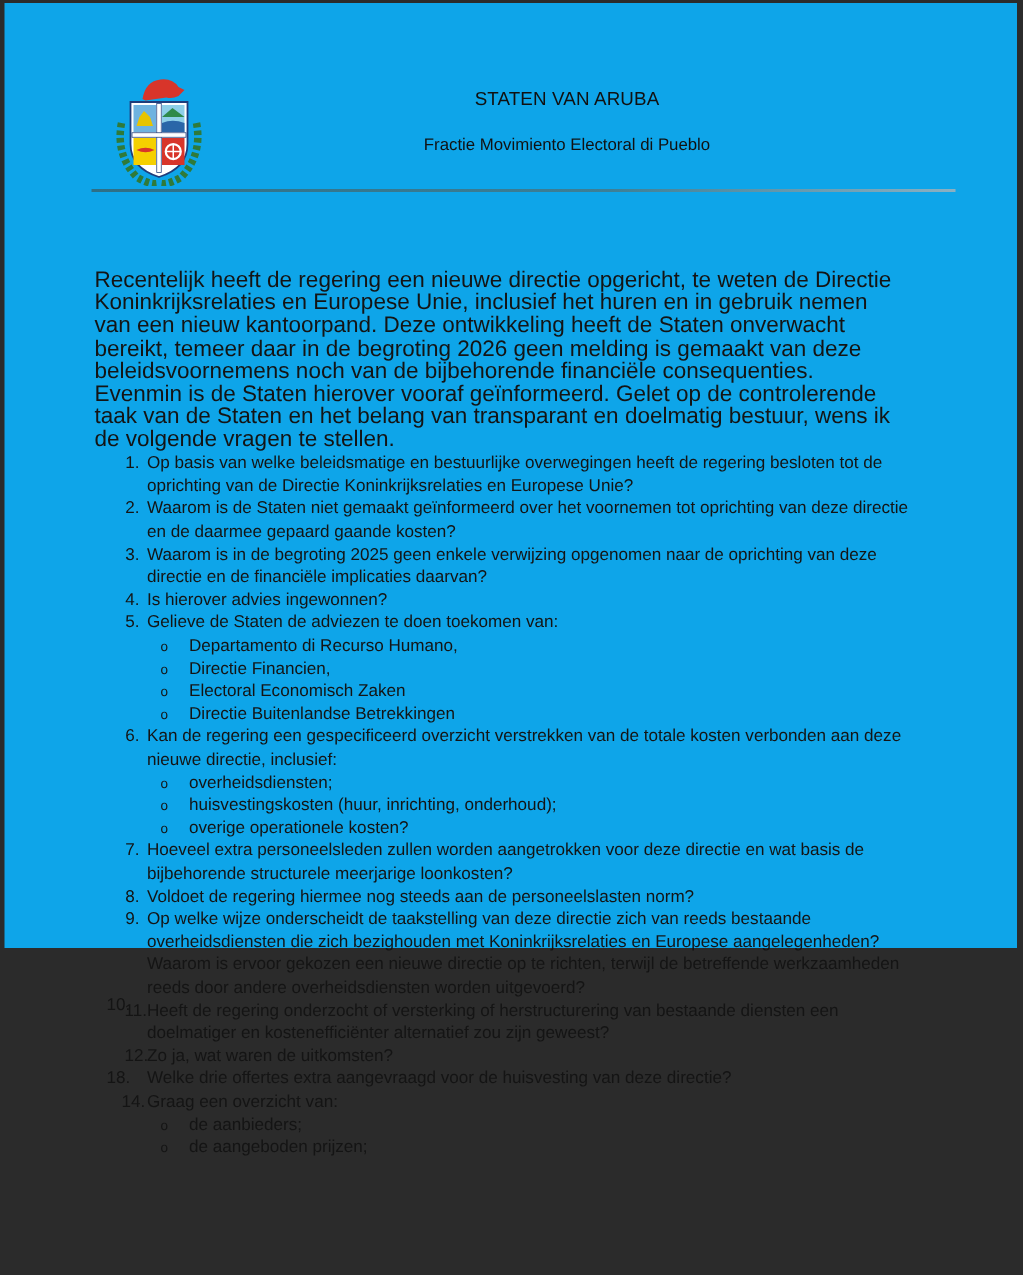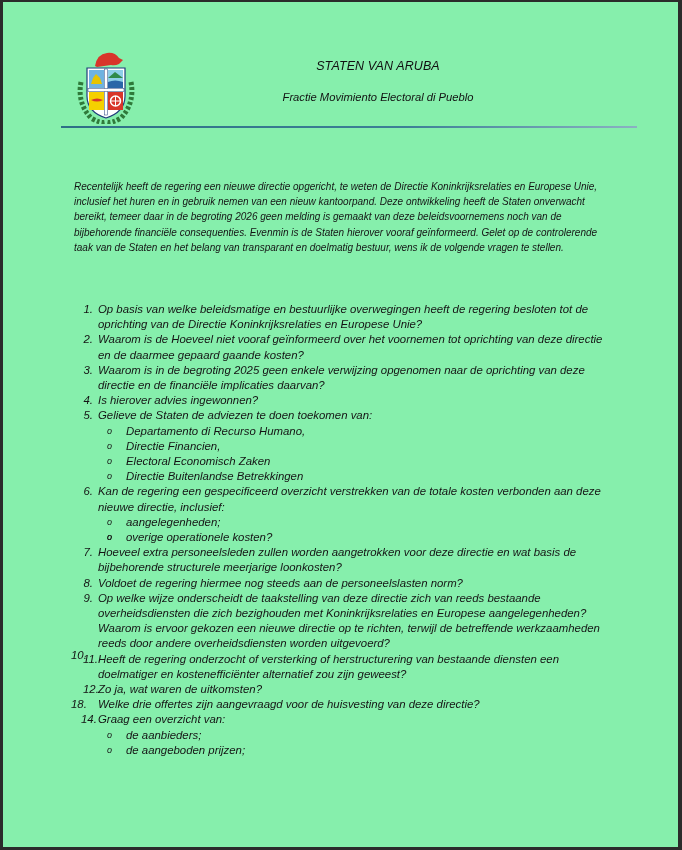--- a/index.html
+++ b/index.html
@@ -2,41 +2,40 @@
 <html><head>
 <meta charset="utf-8">
 <style>
   html, body { margin:0; padding:0; }
   body {
     width:682px; height:850px; overflow:hidden;
     background:#2b2b2b;
     font-family:"Liberation Sans", sans-serif;
   }
   .page {
-    position:absolute; left:3px; top:2px; width:675px; height:845px;
-    background:#86efac;
-    font-style:italic;
+    position:absolute; left:3px; top:2px; width:675px; height:630px;
+    background:#0ea5e9;
   }
   .crest { position:absolute; left:72px; top:46px; width:62px; height:76px; }
   .hdr-title {
     position:absolute; left:0; width:762px; top:57px; text-align:center;
     font-size:12.5px; color:#111; letter-spacing:0.1px;
   }
   .hdr-title { left:-5px; width:760px; }
   .hdr-sub {
     position:absolute; left:-5px; width:760px; top:89px; text-align:center;
     font-size:11.2px; color:#111;
   }
   .rule {
     position:absolute; left:58px; top:124px; width:576px; height:2px;
     background:linear-gradient(to right,#2e6f86,#3d7f96 60%,#8bb0c2);
   }
   .body-text {
-    position:absolute; left:71px; top:177px; width:540px;
-    font-size:10px; line-height:15.2px; color:#141414;
+    position:absolute; left:60px; top:177px; width:540px;
+    font-size:15px; line-height:15.2px; color:#141414;
   }
   .qlist {
     position:absolute; left:68px; top:300px; width:545px;
     font-size:11.4px; line-height:15.2px; color:#141414;
     margin:0; padding:0; list-style:none;
   }
   .q { position:relative; padding-left:27px; }
   .q .num { position:absolute; left:20px; transform:translateX(-100%); }
   .q .num { left:0; transform:none; width:25px; text-align:right; }
   .sub { list-style:none; margin:0; padding:0; }
@@ -78,21 +77,21 @@
 
   <p class="body-text" style="margin:0">Recentelijk heeft de regering een nieuwe directie opgericht, te weten de Directie Koninkrijksrelaties en Europese Unie, inclusief het huren en in gebruik nemen van een nieuw kantoorpand. Deze ontwikkeling heeft de Staten onverwacht bereikt, temeer daar in de begroting 2026 geen melding is gemaakt van deze beleidsvoornemens noch van de bijbehorende financiële consequenties. Evenmin is de Staten hierover vooraf geïnformeerd. Gelet op de controlerende taak van de Staten en het belang van transparant en doelmatig bestuur, wens ik de volgende vragen te stellen.</p>
 
   <ol class="qlist" id="qlist">
       <li class="q">
         <span class="num" style="left: 0px; width: 22px; text-align: right;">1.</span>
         <span class="qt">Op basis van welke beleidsmatige en bestuurlijke overwegingen heeft de regering besloten tot de oprichting van de Directie Koninkrijksrelaties en Europese Unie?</span>
       </li>
       <li class="q">
         <span class="num" style="left: 0px; width: 22px; text-align: right;">2.</span>
-        <span class="qt">Waarom is de Hoeveel niet vooraf geïnformeerd over het voornemen tot oprichting van deze directie en de daarmee gepaard gaande kosten?</span>
+        <span class="qt">Waarom is de Staten niet gemaakt geïnformeerd over het voornemen tot oprichting van deze directie en de daarmee gepaard gaande kosten?</span>
       </li>
       <li class="q">
         <span class="num" style="left: 0px; width: 22px; text-align: right;">3.</span>
         <span class="qt">Waarom is in de begroting 2025 geen enkele verwijzing opgenomen naar de oprichting van deze directie en de financiële implicaties daarvan?</span>
       </li>
       <li class="q">
         <span class="num" style="left: 0px; width: 22px; text-align: right;">4.</span>
         <span class="qt">Is hierover advies ingewonnen?</span>
       </li>
       <li class="q">
@@ -103,22 +102,22 @@
         <li><span class="bul">o</span><span>Departamento di Recurso Humano,</span></li>
         <li><span class="bul">o</span><span>Directie Financien,</span></li>
         <li><span class="bul">o</span><span>Electoral Economisch Zaken</span></li>
         <li><span class="bul">o</span><span>Directie Buitenlandse Betrekkingen</span></li>
       </ul>
       <li class="q">
         <span class="num" style="left: 0px; width: 22px; text-align: right;">6.</span>
         <span class="qt">Kan de regering een gespecificeerd overzicht verstrekken van de totale kosten verbonden aan deze nieuwe directie, inclusief:</span>
       </li>
       <ul class="sub">
-        <li><span class="bul">o</span><span>aangelegenheden;</span></li>
-        <li><span class="bul">o</span></li>
+        <li><span class="bul">o</span><span>overheidsdiensten;</span></li>
+        <li><span class="bul">o</span><span>huisvestingskosten (huur, inrichting, onderhoud);</span></li>
         <li><span class="bul">o</span><span>overige operationele kosten?</span></li>
       </ul>
       <li class="q">
         <span class="num" style="left: 0px; width: 22px; text-align: right;">7.</span>
         <span class="qt">Hoeveel extra personeelsleden zullen worden aangetrokken voor deze directie en wat basis de bijbehorende structurele meerjarige loonkosten?</span>
       </li>
       <li class="q">
         <span class="num" style="left: 0px; width: 22px; text-align: right;">8.</span>
         <span class="qt">Voldoet de regering hiermee nog steeds aan de personeelslasten norm?</span>
       </li>
@@ -133,21 +132,21 @@
       <li class="q">
         <span class="num" style="left: 12px; width: auto; text-align: left;">11.</span>
         <span class="qt">Heeft de regering onderzocht of versterking of herstructurering van bestaande diensten een doelmatiger en kostenefficiënter alternatief zou zijn geweest?</span>
       </li>
       <li class="q">
         <span class="num" style="left: 12px; width: auto; text-align: left;">12.</span>
         <span class="qt">Zo ja, wat waren de uitkomsten?</span>
       </li>
       <li class="q">
         <span class="num" style="left: 0px; width: auto; text-align: left;">18.</span>
-        <span class="qt">Welke drie offertes zijn aangevraagd voor de huisvesting van deze directie?</span>
+        <span class="qt">Welke drie offertes extra aangevraagd voor de huisvesting van deze directie?</span>
       </li>
       <li class="q">
         <span class="num" style="left: 0px; width: auto; text-align: left; margin-left: 10px;">14.</span>
         <span class="qt">Graag een overzicht van:</span>
       </li>
       <ul class="sub">
         <li><span class="bul">o</span><span>de aanbieders;</span></li>
         <li><span class="bul">o</span><span>de aangeboden prijzen;</span></li>
       </ul>
     </ol>

